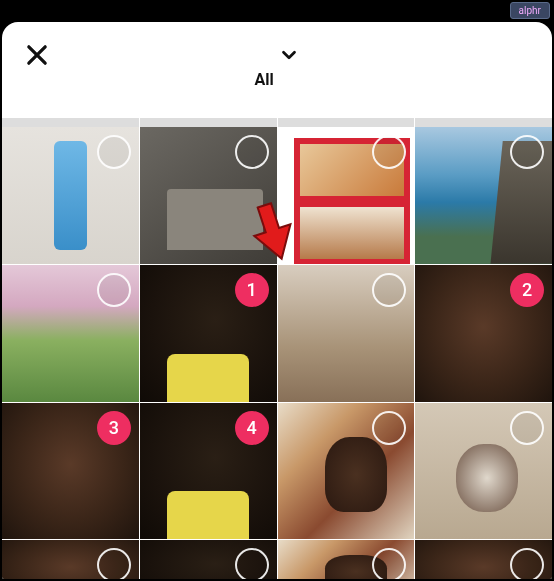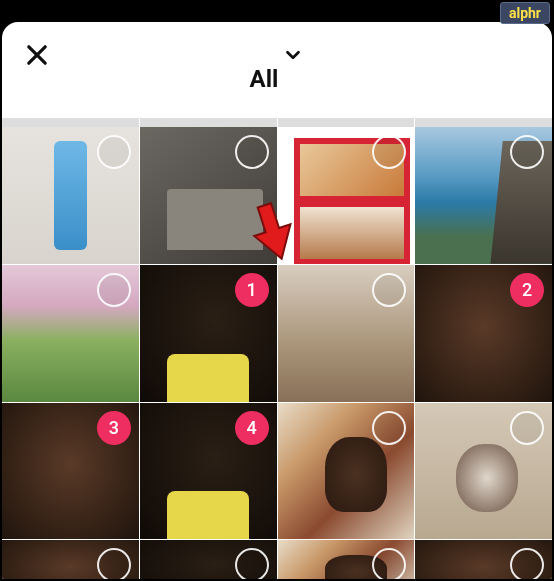--- a/index.html
+++ b/index.html
@@ -9,23 +9,23 @@
       width: 554px;
       height: 581px;
       overflow: hidden;
       position: relative;
     }
     .watermark {
       position: absolute;
       top: 2px;
       right: 4px;
       background: #3a4662;
-      color: #fde047;
-      font-size: 14px;
-      font-weight: 700;
+      color: #f0abfc;
+      font-size: 10px;
+      font-weight: 400;
       padding: 2px 8px;
       border-radius: 3px;
       border: 1px solid #5a6a8a;
       z-index: 100;
     }
     .sheet {
       position: absolute;
       top: 22px;
       left: 2px;
       right: 2px;
@@ -57,21 +57,21 @@
     }
     .close-btn svg { width: 28px; height: 28px; }
     .title-wrap {
       margin: 0 auto;
       display: flex;
       align-items: center;
       gap: 4px;
       cursor: pointer;
     }
     .title-text {
-      font-size: 24px;
+      font-size: 16px;
       font-weight: 700;
       color: #111;
       margin-top: 48px;
     }
     .chevron svg { width: 22px; height: 22px; margin-top: 4px; }
     .grid {
       flex: 1;
       overflow: hidden;
       padding-top: 30px;
     }

